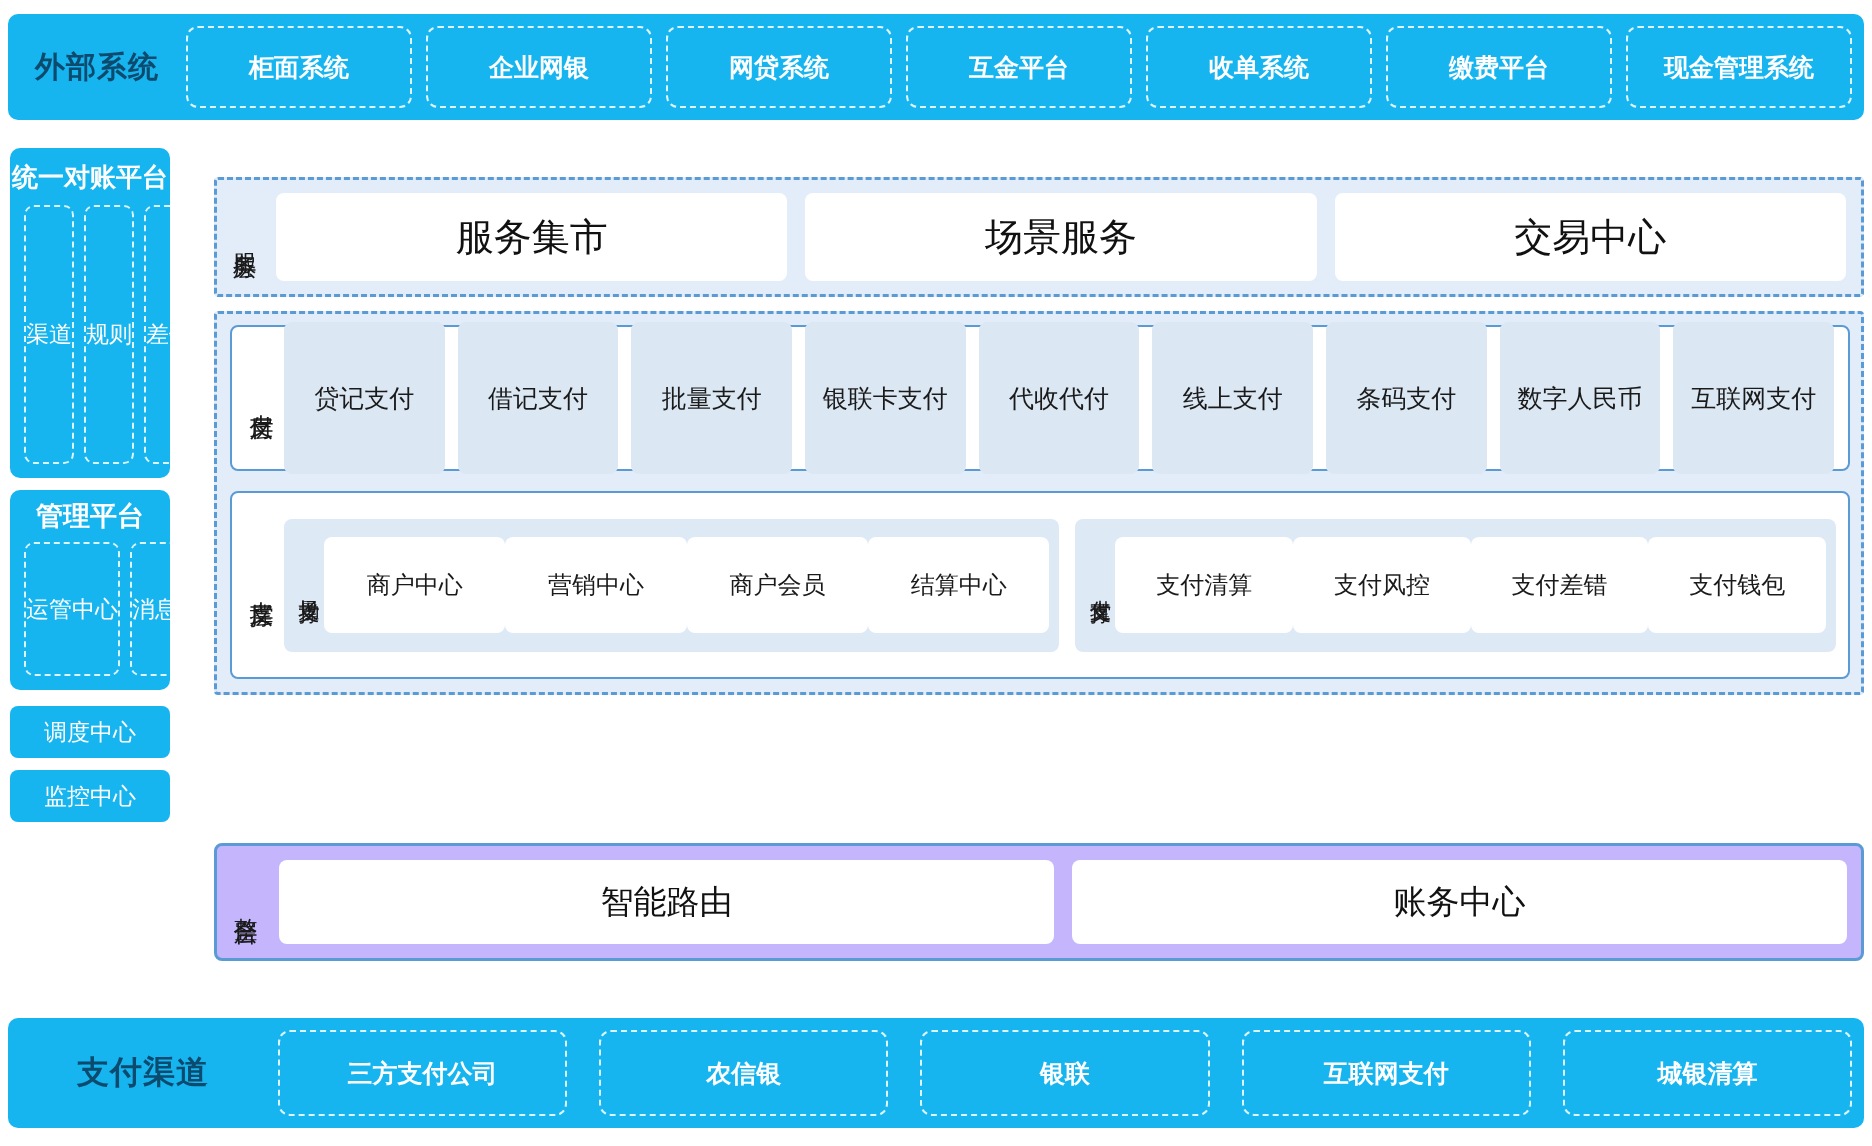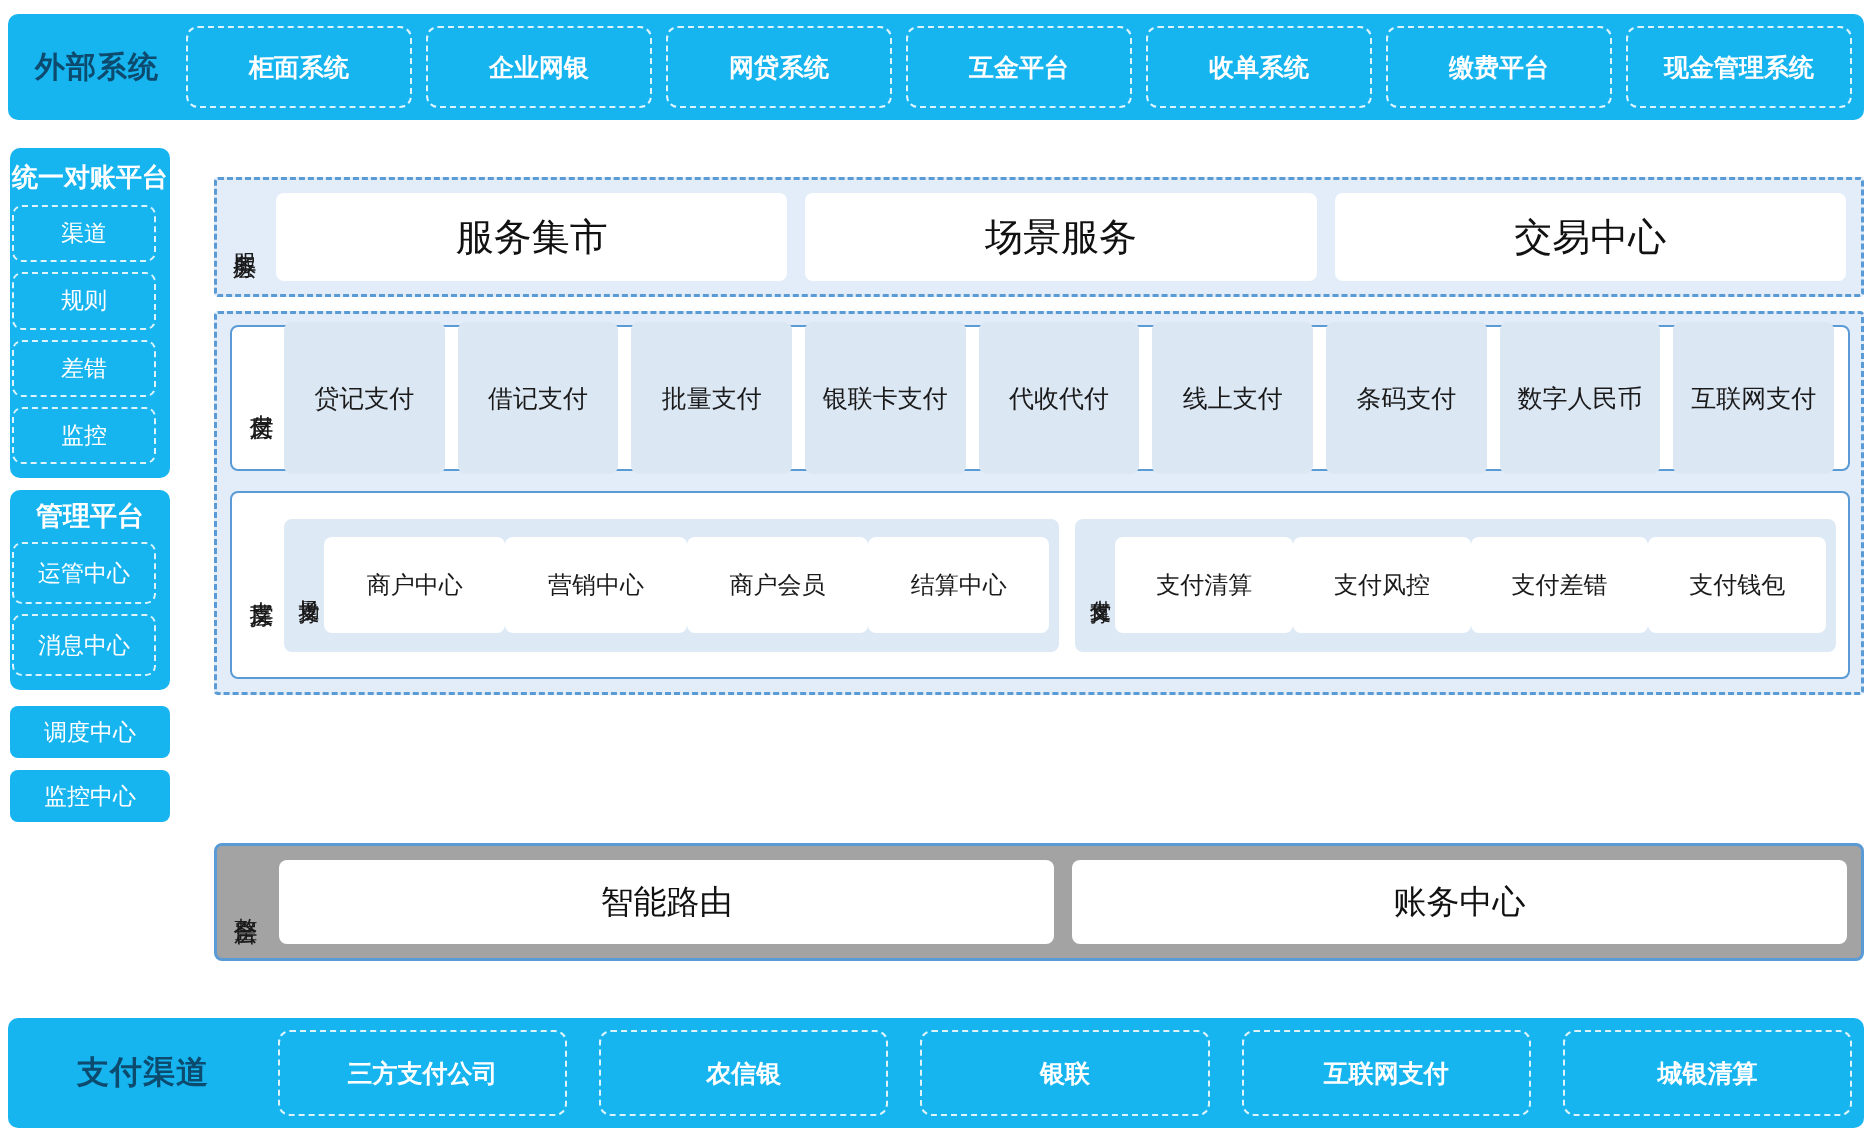--- a/index.html
+++ b/index.html
@@ -72,24 +72,23 @@
   }
   .rail-card-title {
     color: #ffffff;
     font-weight: bold;
     font-size: 28px;
     text-align: center;
     width: 100%;
   }
   .rail-items {
     display: flex;
-    flex-direction: column;
     gap: 10px;
     width: 100%;
-    padding: 0 14px 14px 2px;
+    padding: 0 14px 14px 14px;
     box-sizing: border-box;
     flex: 1 1 auto;
   }
   .rail-chip {
     flex: 1 1 0;
     border: 2px dashed rgba(255,255,255,0.85);
     border-radius: 10px;
     color: #ffffff;
     font-size: 23px;
     display: flex;
@@ -228,21 +227,21 @@
     justify-content: center;
     font-size: 24px;
     color: #1a1a1a;
     white-space: nowrap;
     box-sizing: border-box;
   }
 
   
   .integ {
     position: absolute;
-    background: #a3a3a3;
+    background: #c4b5fd;
     border: 3px solid #5b9bd5;
     border-radius: 8px;
     box-sizing: border-box;
     display: flex;
     align-items: center;
   }
   .integ-cards {
     display: flex;
     flex: 1 1 auto;
     gap: 18px;

